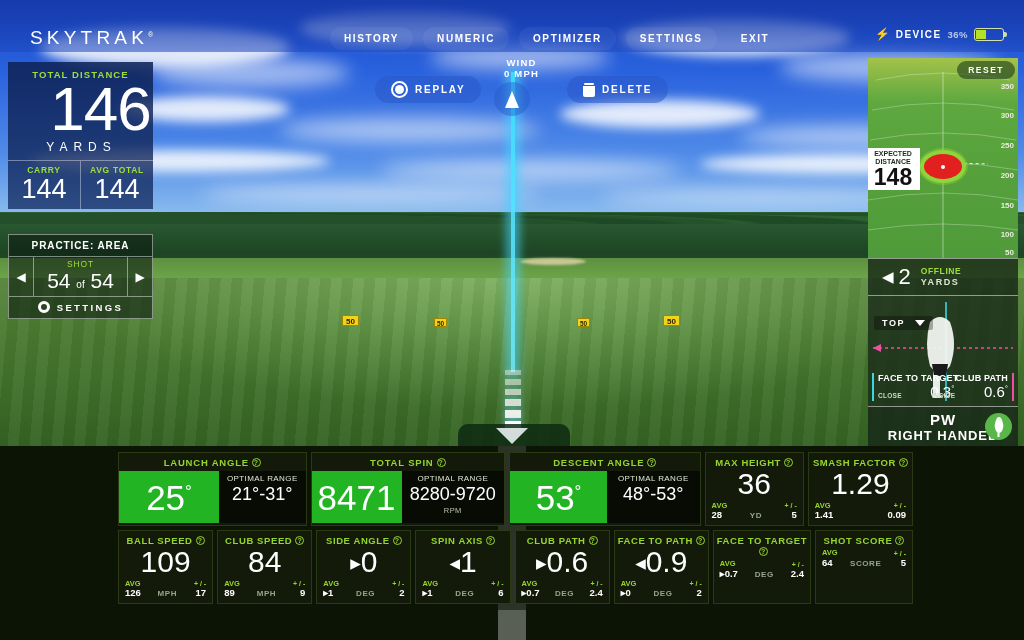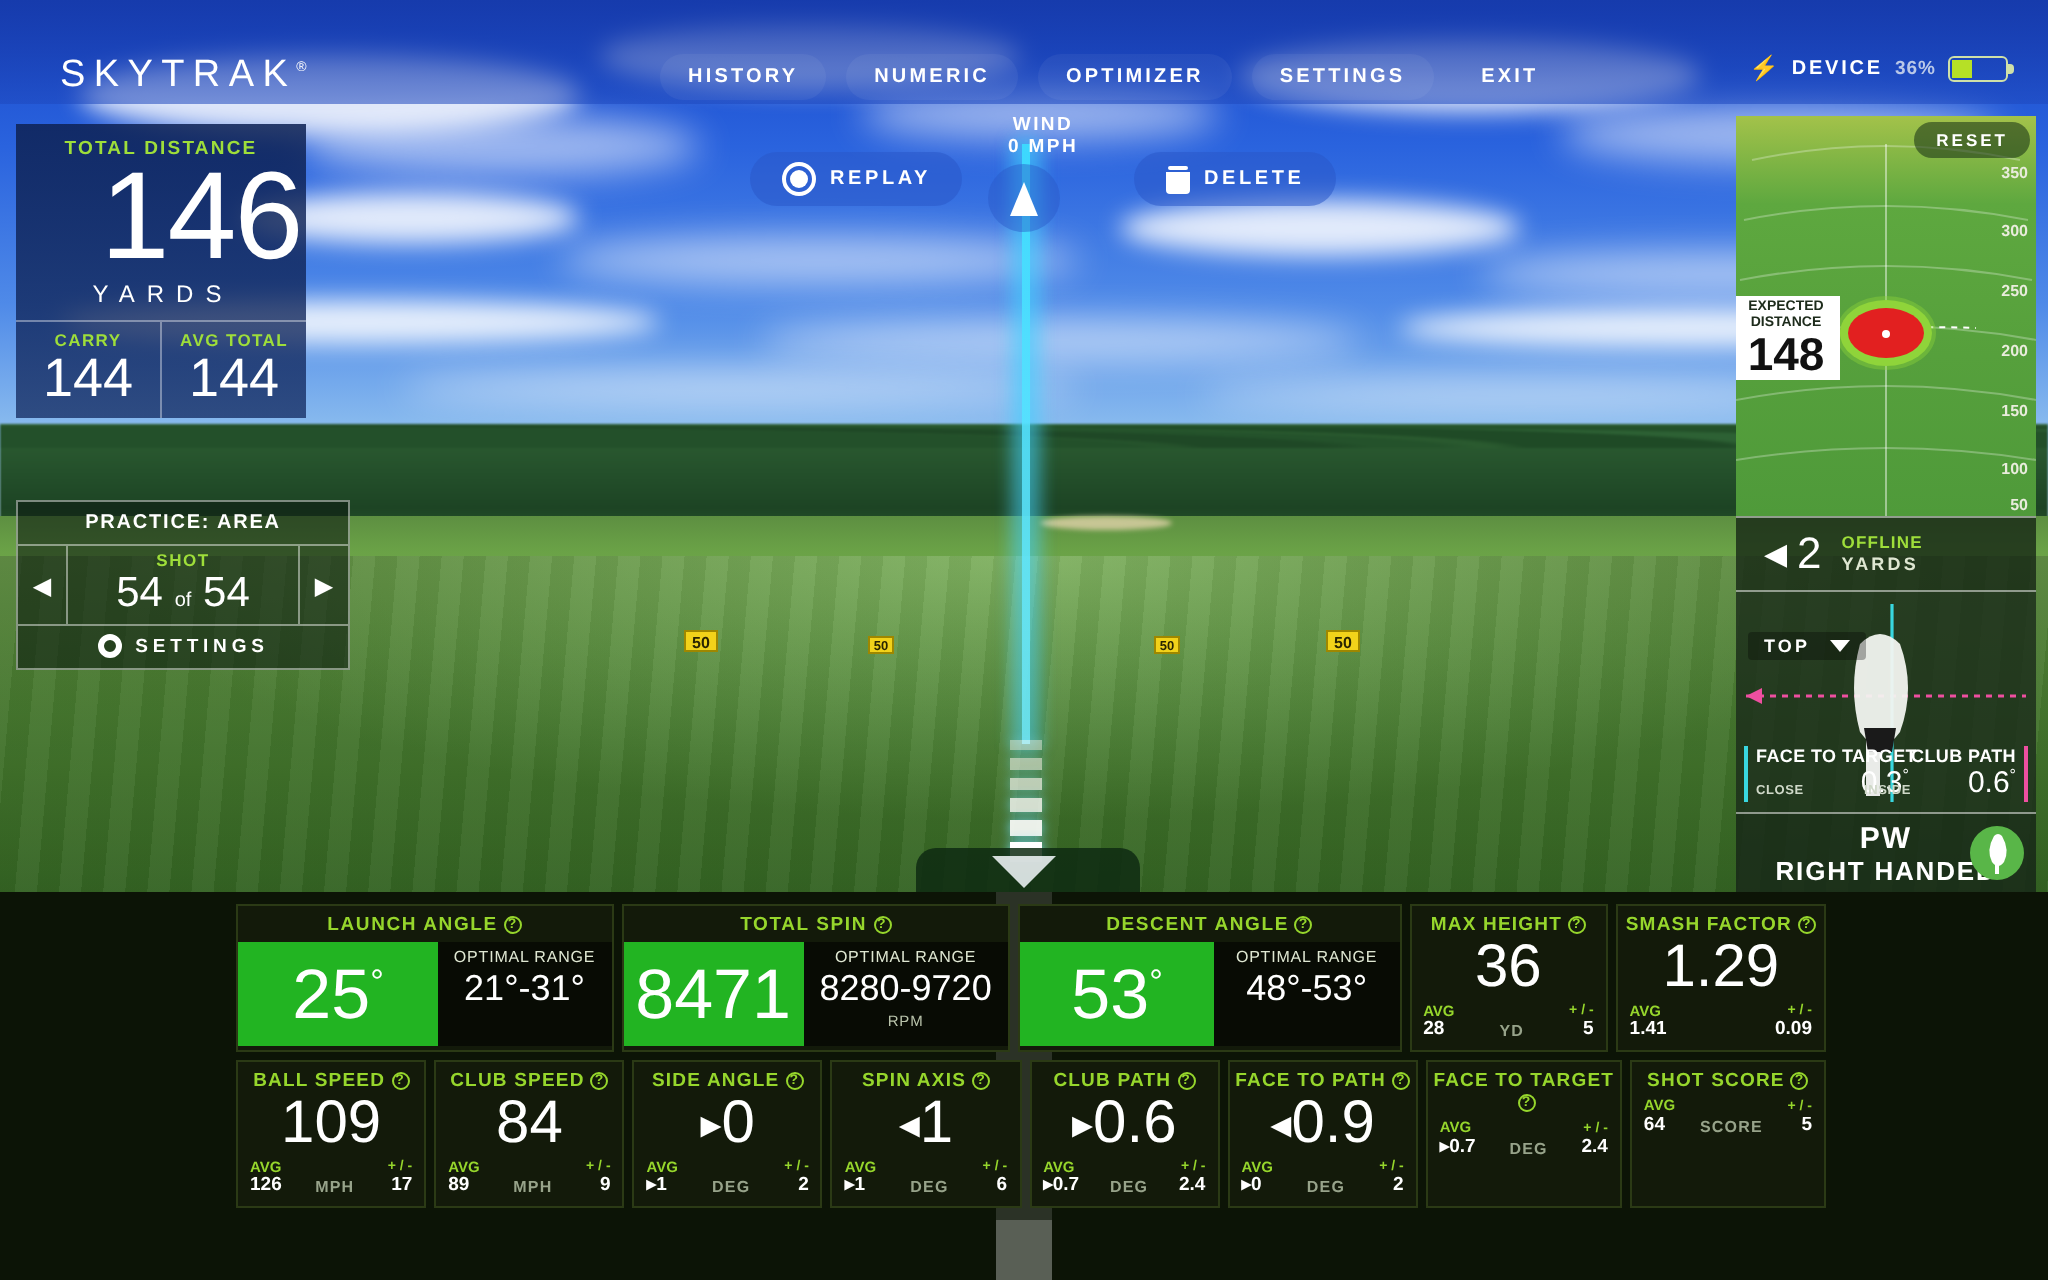--- a/index.html
+++ b/index.html
@@ -126,27 +126,27 @@
                background: linear-gradient(to bottom, rgba(14,34,84,.86), rgba(16,38,92,.74)); }
   .td-lbl { text-align:center; color:#9ede3a; font-size:9.5px; font-weight:bold; letter-spacing:1.1px; padding-top:7px; }
   .td-val { text-align:center; color:#fff; font-size:62px; font-weight:300; line-height:.92; letter-spacing:-1px;padding-left:40px; }
   .td-unit { text-align:center; color:#fff; font-size:12px; letter-spacing:6px; padding:3px 0 6px 2px; }
   .splitrow { display:flex; border-top:1px solid rgba(255,255,255,.38); }
   .splitcell { flex:1; text-align:center; padding:4px 0 6px; }
   .splitcell + .splitcell { border-left:1px solid rgba(255,255,255,.38); }
   .sc-lbl { color:#9ede3a; font-size:8.5px; font-weight:bold; letter-spacing:.7px; }
   .sc-val { color:#fff; font-size:27px; font-weight:300; line-height:1.05; }
 
-  .practice { position:absolute; left:8px; top:250px; width:167px;
+  .practice { position:absolute; left:8px; top:234px; width:145px;
               background: rgba(12,26,18,.58); border:1px solid rgba(255,255,255,.45); }
   .pr-title { text-align:center; color:#fff; font-size:10px; font-weight:bold; letter-spacing:.9px; padding:5px 0 5px; }
   .pr-shot { display:flex; align-items:center; border-top:1px solid rgba(255,255,255,.45); }
   .pr-arrow { width:24px; text-align:center; color:#fff; font-size:12px; cursor:pointer; }
   .pr-mid { flex:1; text-align:center; border-left:1px solid rgba(255,255,255,.45); border-right:1px solid rgba(255,255,255,.45); padding:2px 0 3px; }
-  .pr-shotlbl { color:#9ede3a; font-size:8.5px; font-weight:bold; letter-spacing:.8px;text-align:center; }
+  .pr-shotlbl { color:#9ede3a; font-size:8.5px; font-weight:normal; letter-spacing:.8px;text-align:center; }
   .pr-nums { color:#fff; font-size:21px; font-weight:300; }
   .pr-nums span { font-size:10px; }
   .pr-settings { display:flex; align-items:center; justify-content:center; gap:7px;
                  border-top:1px solid rgba(255,255,255,.45); padding:4px 0 5px; cursor:pointer; }
   .pr-settings .t { color:#fff; font-size:9.5px; font-weight:bold; letter-spacing:2.4px; }
   .gear { width:12px;height:12px;border-radius:50%;border:3px solid #fff; position:relative;}
 
   
   .rightpanel { position:absolute; left:868px; top:58px; width:150px; }
   .greenview { position:relative; width:150px; height:200px; overflow:hidden;

